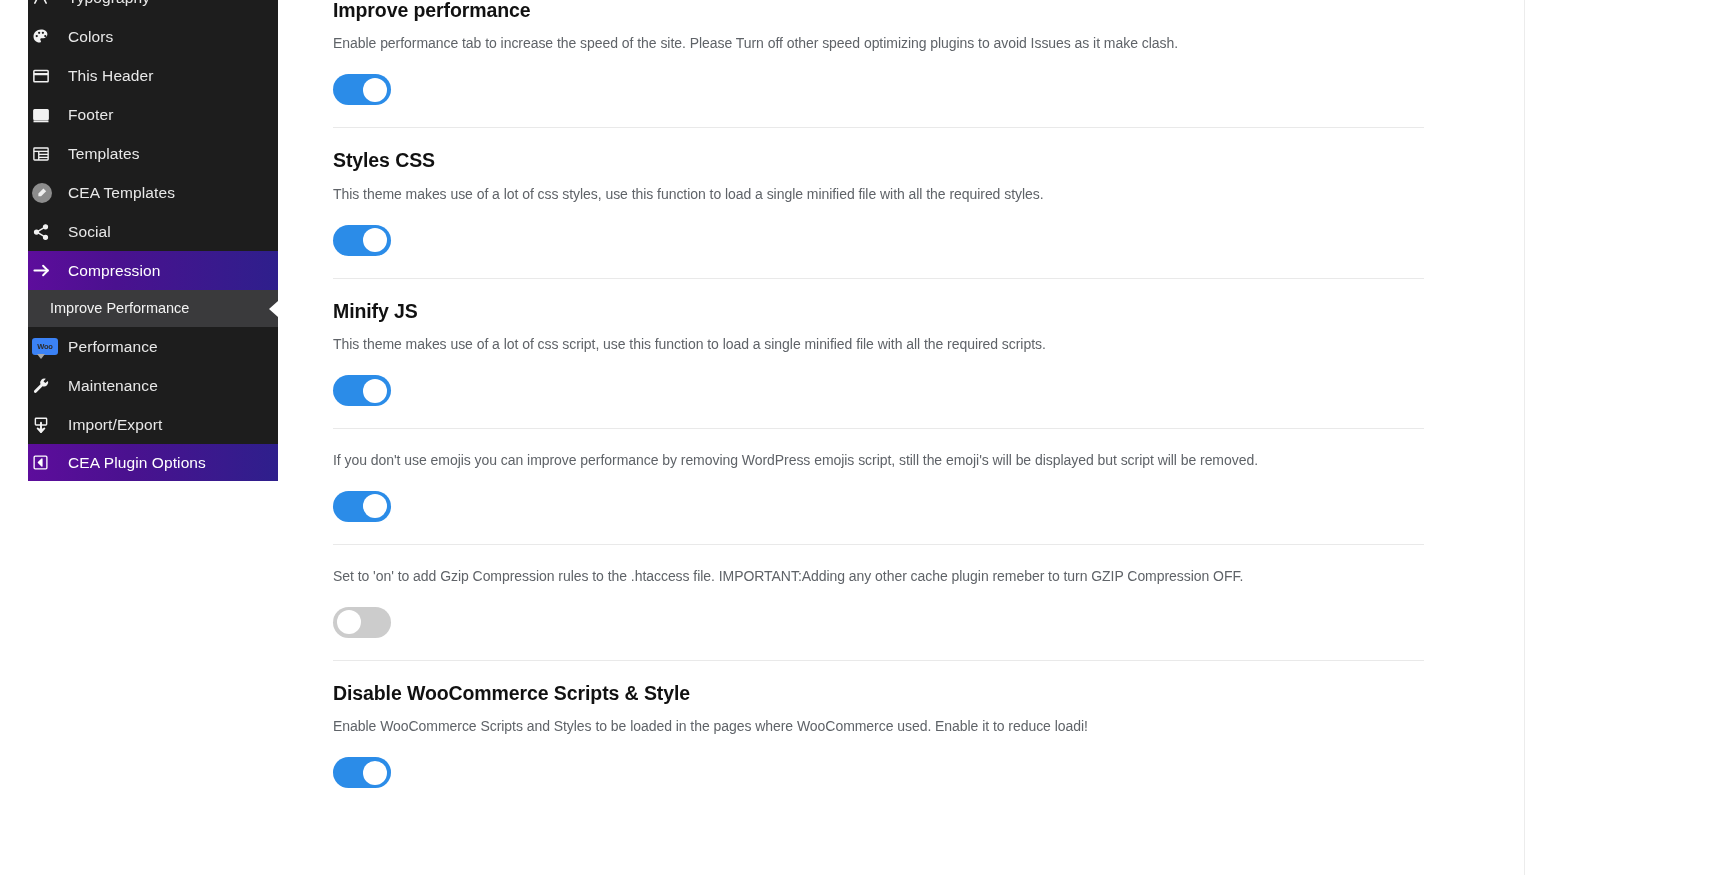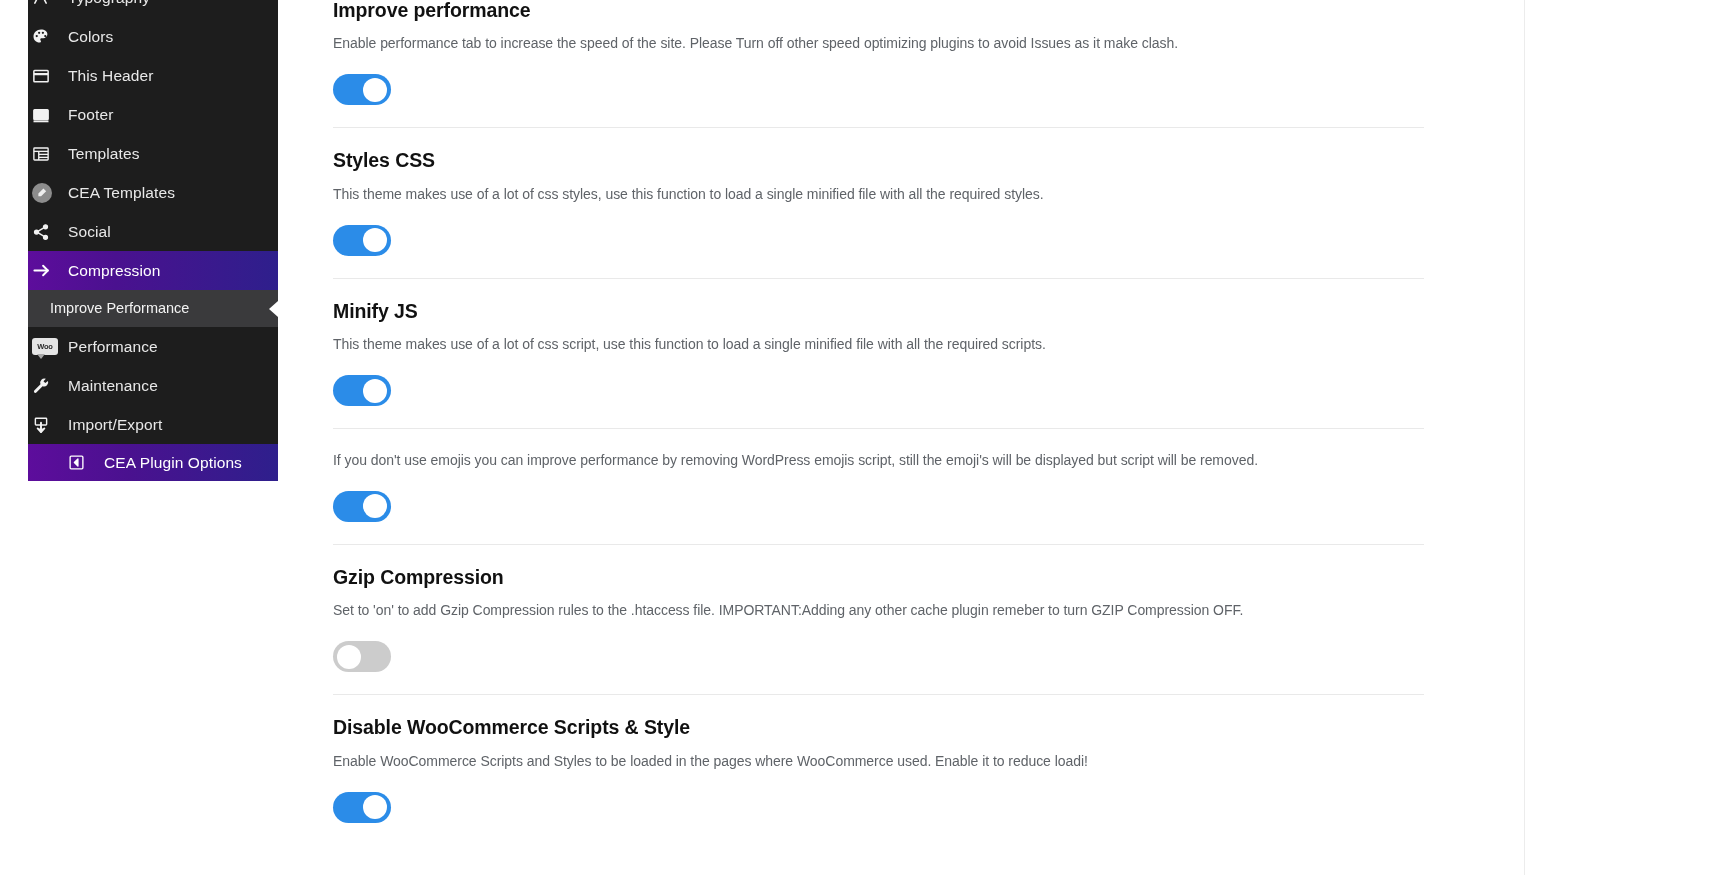--- a/index.html
+++ b/index.html
@@ -60,21 +60,20 @@
   .nav-label { line-height: 1; white-space: nowrap; }
 
   .nav-item.active {
     background: linear-gradient(90deg, #5d0d9c 0%, #4a118f 35%, #2e1f8c 100%);
     color: #ffffff;
   }
   .nav-item.plugin-options {
     background: linear-gradient(90deg, #5d0d9c 0%, #4a118f 40%, #2e1f8c 100%);
     color: #ffffff;
     height: 37px;
-    justify-content: center;
   }
 
   .nav-sub {
     display: flex;
     align-items: center;
     height: 37px;
     background: #3a3a3c;
     color: #f3f3f3;
     font-size: 14.5px;
     padding-left: 22px;
@@ -90,21 +89,21 @@
     width: 0;
     height: 0;
     border-top: 8px solid transparent;
     border-bottom: 8px solid transparent;
     border-right: 9px solid #ffffff;
   }
 
   
   .woo-badge {
     width: 32px; height: 17px;
-    background: #e5e5e5;
+    background: #3b82f6;
     border-radius: 3px;
     display:flex; align-items:center; justify-content:center;
     font-size: 7.5px; font-weight: 700; color:#2b2b2b;
     letter-spacing:-.2px; position: relative;
     font-family: "Liberation Sans", sans-serif;
   }
   .woo-badge:after{
     content:""; position:absolute; bottom:-4px; left:5px;
     width:0;height:0;border-left:4px solid transparent;border-right:4px solid transparent;
     border-top:5px solid #a8a8a8;
@@ -360,21 +359,20 @@
       <div class="setting-block">
         <div class="blk-spacer"></div>
         <p class="setting-desc">If you don't use emojis you can improve performance by removing WordPress emojis script, still the emoji's will be displayed but script will be removed.</p>
         <div class="toggle on">
           <span class="knob"></span>
         </div>
       </div>
 
       <div class="setting-block">
         <div class="blk-spacer"></div>
-        <h2 class="setting-title">Gzip Compression</h2>
         <p class="setting-desc">Set to 'on' to add Gzip Compression rules to the .htaccess file. IMPORTANT:Adding any other cache plugin remeber to turn GZIP Compression OFF.</p>
         <div class="toggle off">
           <span class="knob"></span>
         </div>
       </div>
 
       <div class="setting-block">
         <div class="blk-spacer"></div>
         <h2 class="setting-title">Disable WooCommerce Scripts &amp; Style</h2>
         <p class="setting-desc">Enable WooCommerce Scripts and Styles to be loaded in the pages where WooCommerce used. Enable it to reduce loadi!</p>

